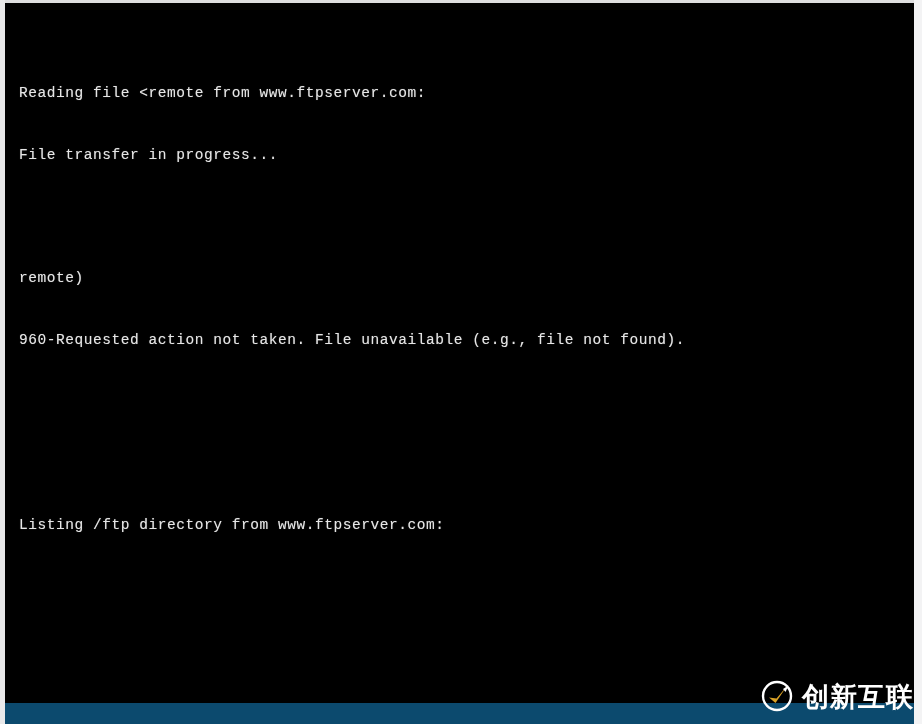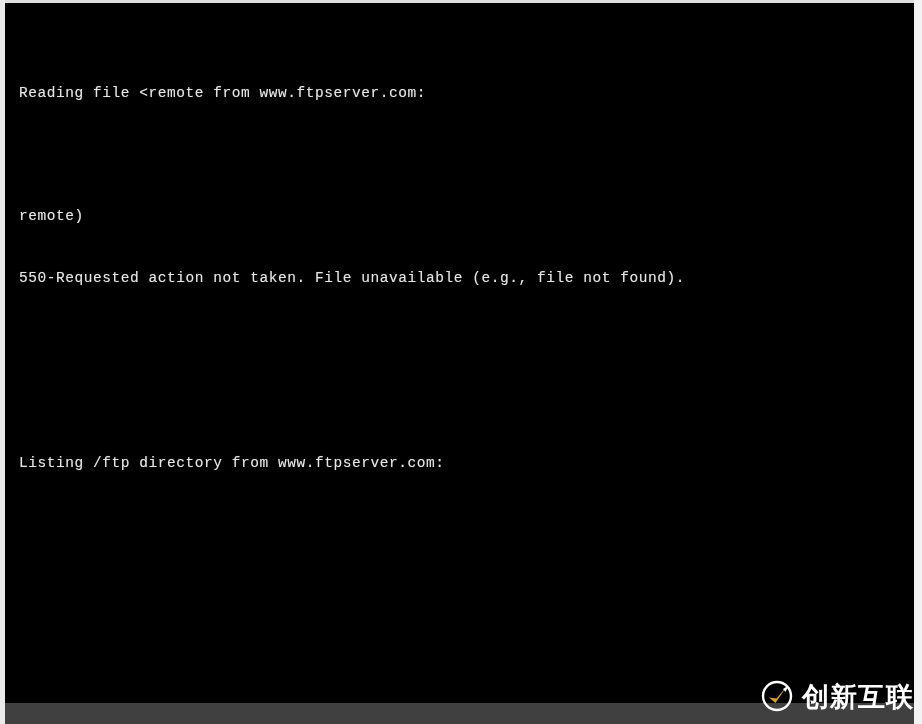--- a/index.html
+++ b/index.html
@@ -5,21 +5,21 @@
   html, body {
     margin: 0;
     padding: 0;
     background: #ffffff;
   }
 
   #screen {
     position: relative;
     width: 922px;
     height: 724px;
-    background: #404040;
+    background: #0c4a6e;
     overflow: hidden;
     font-family: "Liberation Mono", "DejaVu Sans Mono", monospace;
   }
 
   
   #frame-left {
     position: absolute;
     left: 0; top: 0;
     width: 5px; height: 724px;
     background: #e9e9ea;
@@ -100,23 +100,24 @@
 <div id="screen">
 
   <div id="frame-top"></div>
   <div id="frame-left"></div>
   <div id="frame-right"></div>
 
   <div id="console">
     <div id="console-body">
 
       <div class="line">Reading file &lt;remote from www.ftpserver.com:</div>
+      <div class="line">File transfer in progress...</div>
       <div class="line blank"></div>
       <div class="line">remote)</div>
-      <div class="line">550-Requested action not taken. File unavailable (e.g., file not found).</div>
+      <div class="line">960-Requested action not taken. File unavailable (e.g., file not found).</div>
       <div class="line blank"></div>
       <div class="line blank"></div>
       <div class="line">Listing /ftp directory from www.ftpserver.com:</div>
 
       
 
       
 
     </div>
   </div>

